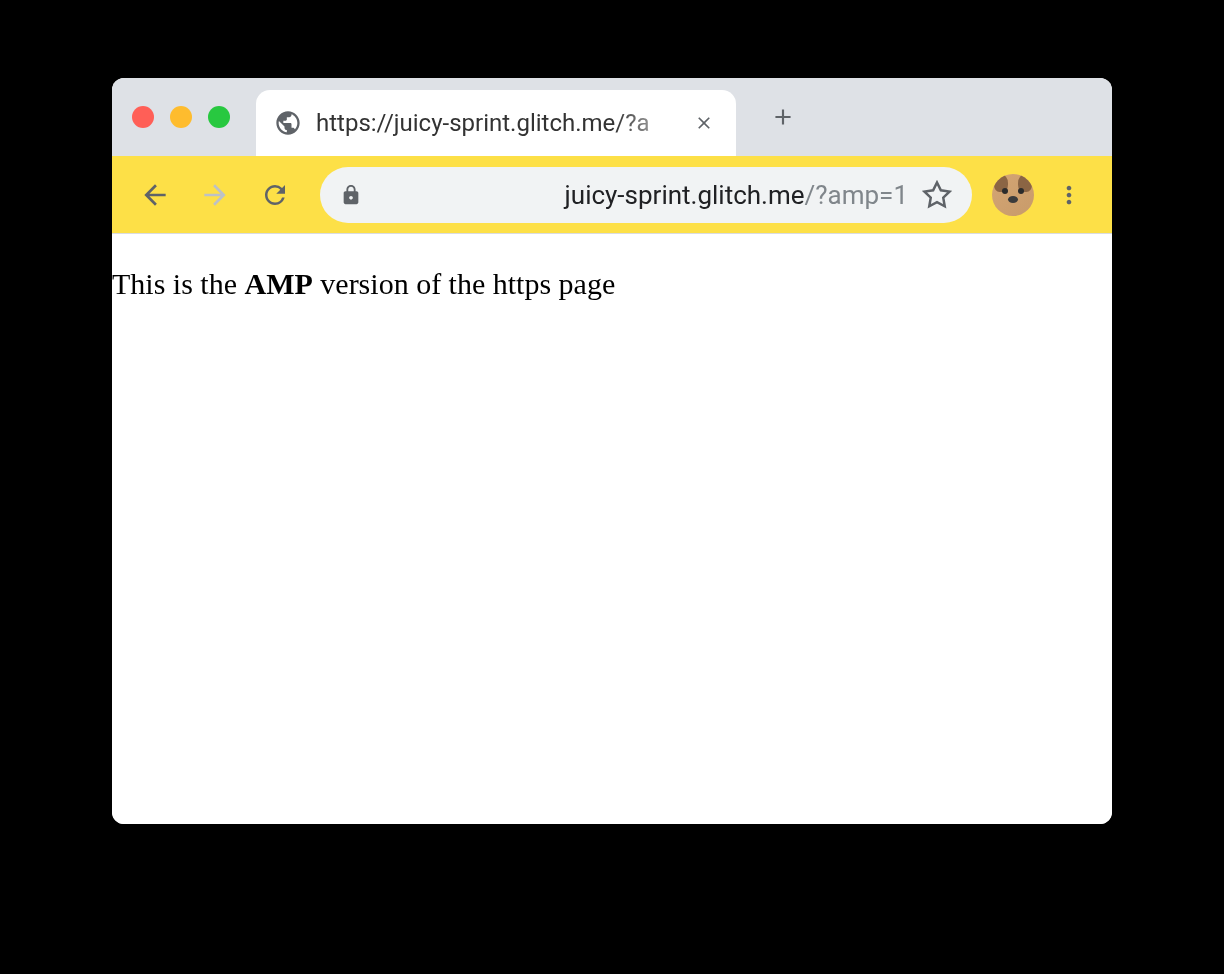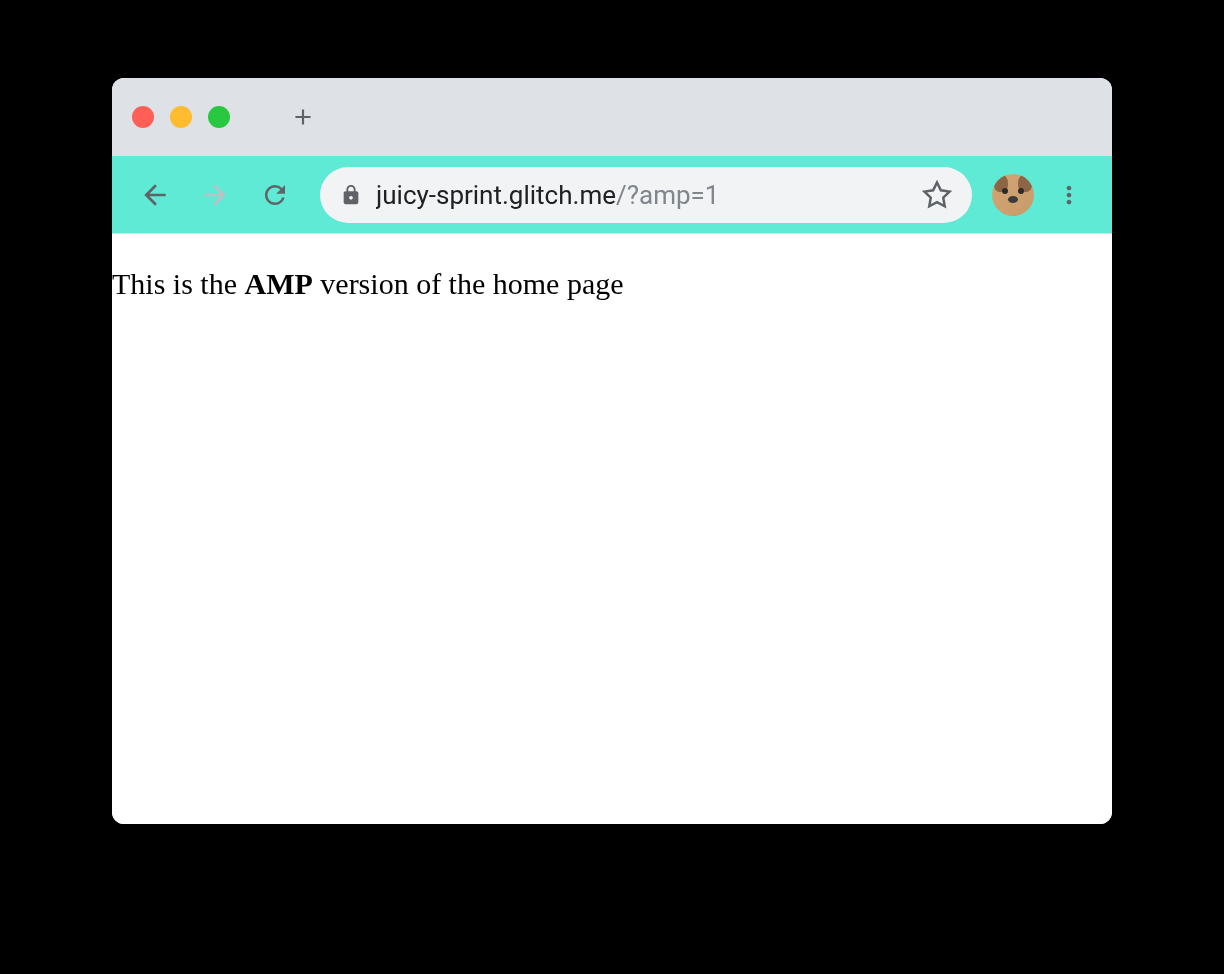--- a/index.html
+++ b/index.html
@@ -86,26 +86,27 @@
       width: 50px;
       height: 50px;
       display: flex;
       align-items: center;
       justify-content: center;
       margin-left: 22px;
       cursor: pointer;
     }
     .toolbar {
       height: 78px;
-      background: #5eead4;
+      background: #fde047;
       border-bottom: 1px solid #dadce0;
       display: flex;
       align-items: center;
       padding: 0 18px;
       gap: 10px;
+      text-align: right;
     }
     .nav-btn {
       width: 50px;
       height: 50px;
       display: flex;
       align-items: center;
       justify-content: center;
       cursor: pointer;
       border-radius: 50%;
     }
@@ -211,20 +212,33 @@
 <body>
 
 <div class="browser-window">
 
   <div class="tab-bar">
     <div class="traffic-lights">
       <div class="traffic-light traffic-close"></div>
       <div class="traffic-light traffic-min"></div>
       <div class="traffic-light traffic-max"></div>
     </div>
+    <div class="tab">
+      <span class="tab-favicon">
+        <svg viewBox="0 0 24 24" fill="#5f6368">
+            <path d="M12 2C6.48 2 2 6.48 2 12s4.48 10 10 10 10-4.48 10-10S17.52 2 12 2zm-1 17.93c-3.95-.49-7-3.85-7-7.93 0-.62.08-1.21.21-1.79L9 15v1c0 1.1.9 2 2 2v1.93zm6.9-2.54c-.26-.81-1-1.39-1.9-1.39h-1v-3c0-.55-.45-1-1-1H8v-2h2c.55 0 1-.45 1-1V7h2c1.1 0 2-.9 2-2v-.41c2.93 1.19 5 4.06 5 7.41 0 2.08-.8 3.97-2.1 5.39z"></path>
+          </svg>
+      </span>
+      <span class="tab-title">https://juicy-sprint.glitch.me/?a</span>
+      <span class="tab-close">
+        <svg viewBox="0 0 24 24" width="20" height="20" fill="#5f6368">
+            <path d="M19 6.41L17.59 5 12 10.59 6.41 5 5 6.41 10.59 12 5 17.59 6.41 19 12 13.41 17.59 19 19 17.59 13.41 12z"></path>
+          </svg>
+      </span>
+    </div>
     <div class="new-tab-btn">
       <svg viewBox="0 0 24 24" width="26" height="26" fill="#5f6368">
           <path d="M19 13h-6v6h-2v-6H5v-2h6V5h2v6h6v2z"></path>
         </svg>
     </div>
   </div>
 
   <div class="toolbar">
     <div class="nav-btn">
       <svg viewBox="0 0 24 24" width="32" height="32" fill="#5f6368">
@@ -264,16 +278,16 @@
       </div>
     </div>
     <div class="menu-btn">
       <svg viewBox="0 0 24 24" width="28" height="28" fill="#5f6368">
           <path d="M12 8c1.1 0 2-.9 2-2s-.9-2-2-2-2 .9-2 2 .9 2 2 2zm0 2c-1.1 0-2 .9-2 2s.9 2 2 2 2-.9 2-2-.9-2-2-2zm0 6c-1.1 0-2 .9-2 2s.9 2 2 2 2-.9 2-2-.9-2-2-2z"></path>
         </svg>
     </div>
   </div>
 
   <div class="content-area">
-    <p class="page-text"><span>This is the </span><span class="bold">AMP</span><span> version of the home page</span></p>
+    <p class="page-text"><span>This is the </span><span class="bold">AMP</span><span> version of the https page</span></p>
   </div>
 
 </div>
 
 </body></html>

